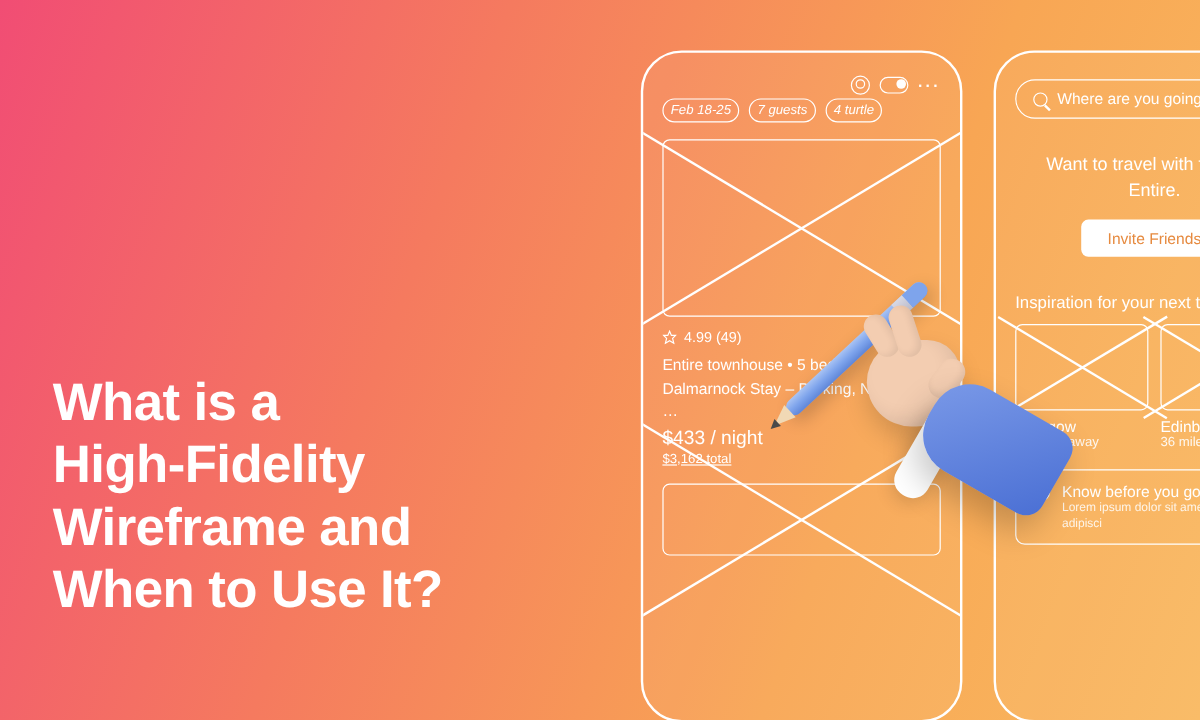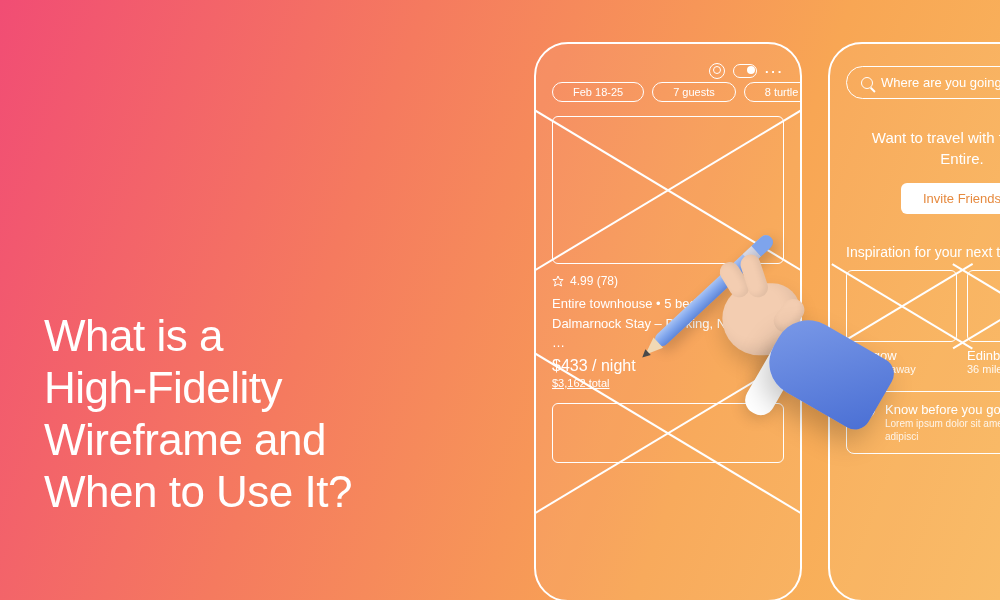--- a/index.html
+++ b/index.html
@@ -10,21 +10,21 @@
     background: linear-gradient(110deg, #f14d74 0%, #f57a5f 35%, #f8a654 70%, #f9b960 100%);
     font-family: -apple-system, BlinkMacSystemFont, "Segoe UI", sans-serif;
     position: relative;
   }
   .headline {
     position: absolute;
     left: 44px;
     top: 310px;
     color: #fff;
     font-size: 44px;
-    font-weight: 400;
+    font-weight: 700;
     line-height: 1.18;
     letter-spacing: -0.5px;
   }
   .phones {
     position: absolute;
     top: 42px;
     left: 534px;
     display: flex;
     gap: 26px;
   }
@@ -59,21 +59,21 @@
   }
   .toggle {
     width: 24px; height: 14px; border:1.5px solid #fff; border-radius: 8px; position: relative;
   }
   .toggle::after{content:"";position:absolute;width:8px;height:8px;background:#fff;border-radius:50%;top:1px;right:1px;}
   .dots { letter-spacing: 2px; font-weight:700; }
   .trip-title { font-size: 20px; margin: 10px 0 10px 0; }
   .chips { display:flex; gap:8px; margin-bottom: 14px; }
   .chip {
     border:1.5px solid #fff; border-radius: 12px;
-    padding: 3px 20px; font-size: 11px; white-space: nowrap;
+    padding: 3px 6px; font-size: 11px; white-space: nowrap; font-style: italic;
   }
   .img-box {
     border:1.5px solid #fff; border-radius: 6px; position: relative;
     width: 100%; height: 148px; margin-bottom: 10px;
   }
   .img-box::before, .img-box::after {
     content:""; position:absolute; background:#fff; height:1.5px; width:141%;
     top:50%; left:50%; transform-origin:center;
   }
   .img-box::before{ transform: translate(-50%,-50%) rotate(31deg); }
@@ -182,28 +182,28 @@
 
   <div class="phone">
     <div class="phone-topbar">
       <span class="avatar-icon"></span>
       <span class="toggle"></span>
       <span class="dots">···</span>
     </div>
     <div class="chips">
       <span class="chip">Feb 18-25</span>
       <span class="chip">7 guests</span>
-      <span class="chip">8 turtle</span>
+      <span class="chip">4 turtle</span>
     </div>
     <div class="img-box"></div>
     <div class="rating-row">
       <svg class="star" viewBox="0 0 24 24" fill="none" stroke="#fff" stroke-width="2">
           <polygon points="12,2 15,9 22,9 17,14 19,22 12,18 5,22 7,14 2,9 9,9"></polygon>
         </svg>
-      <span>4.99 (78)</span>
+      <span>4.99 (49)</span>
     </div>
     <div class="listing-line">Entire townhouse • 5 beds</div>
     <div class="listing-line">Dalmarnock Stay – Parking, Netflix, and …</div>
     <div class="price">$433 / night</div>
     <div class="total">$3,162 total</div>
     <div class="img-box small"></div>
   </div>
 
   <div class="phone">
     <div class="search-pill">

